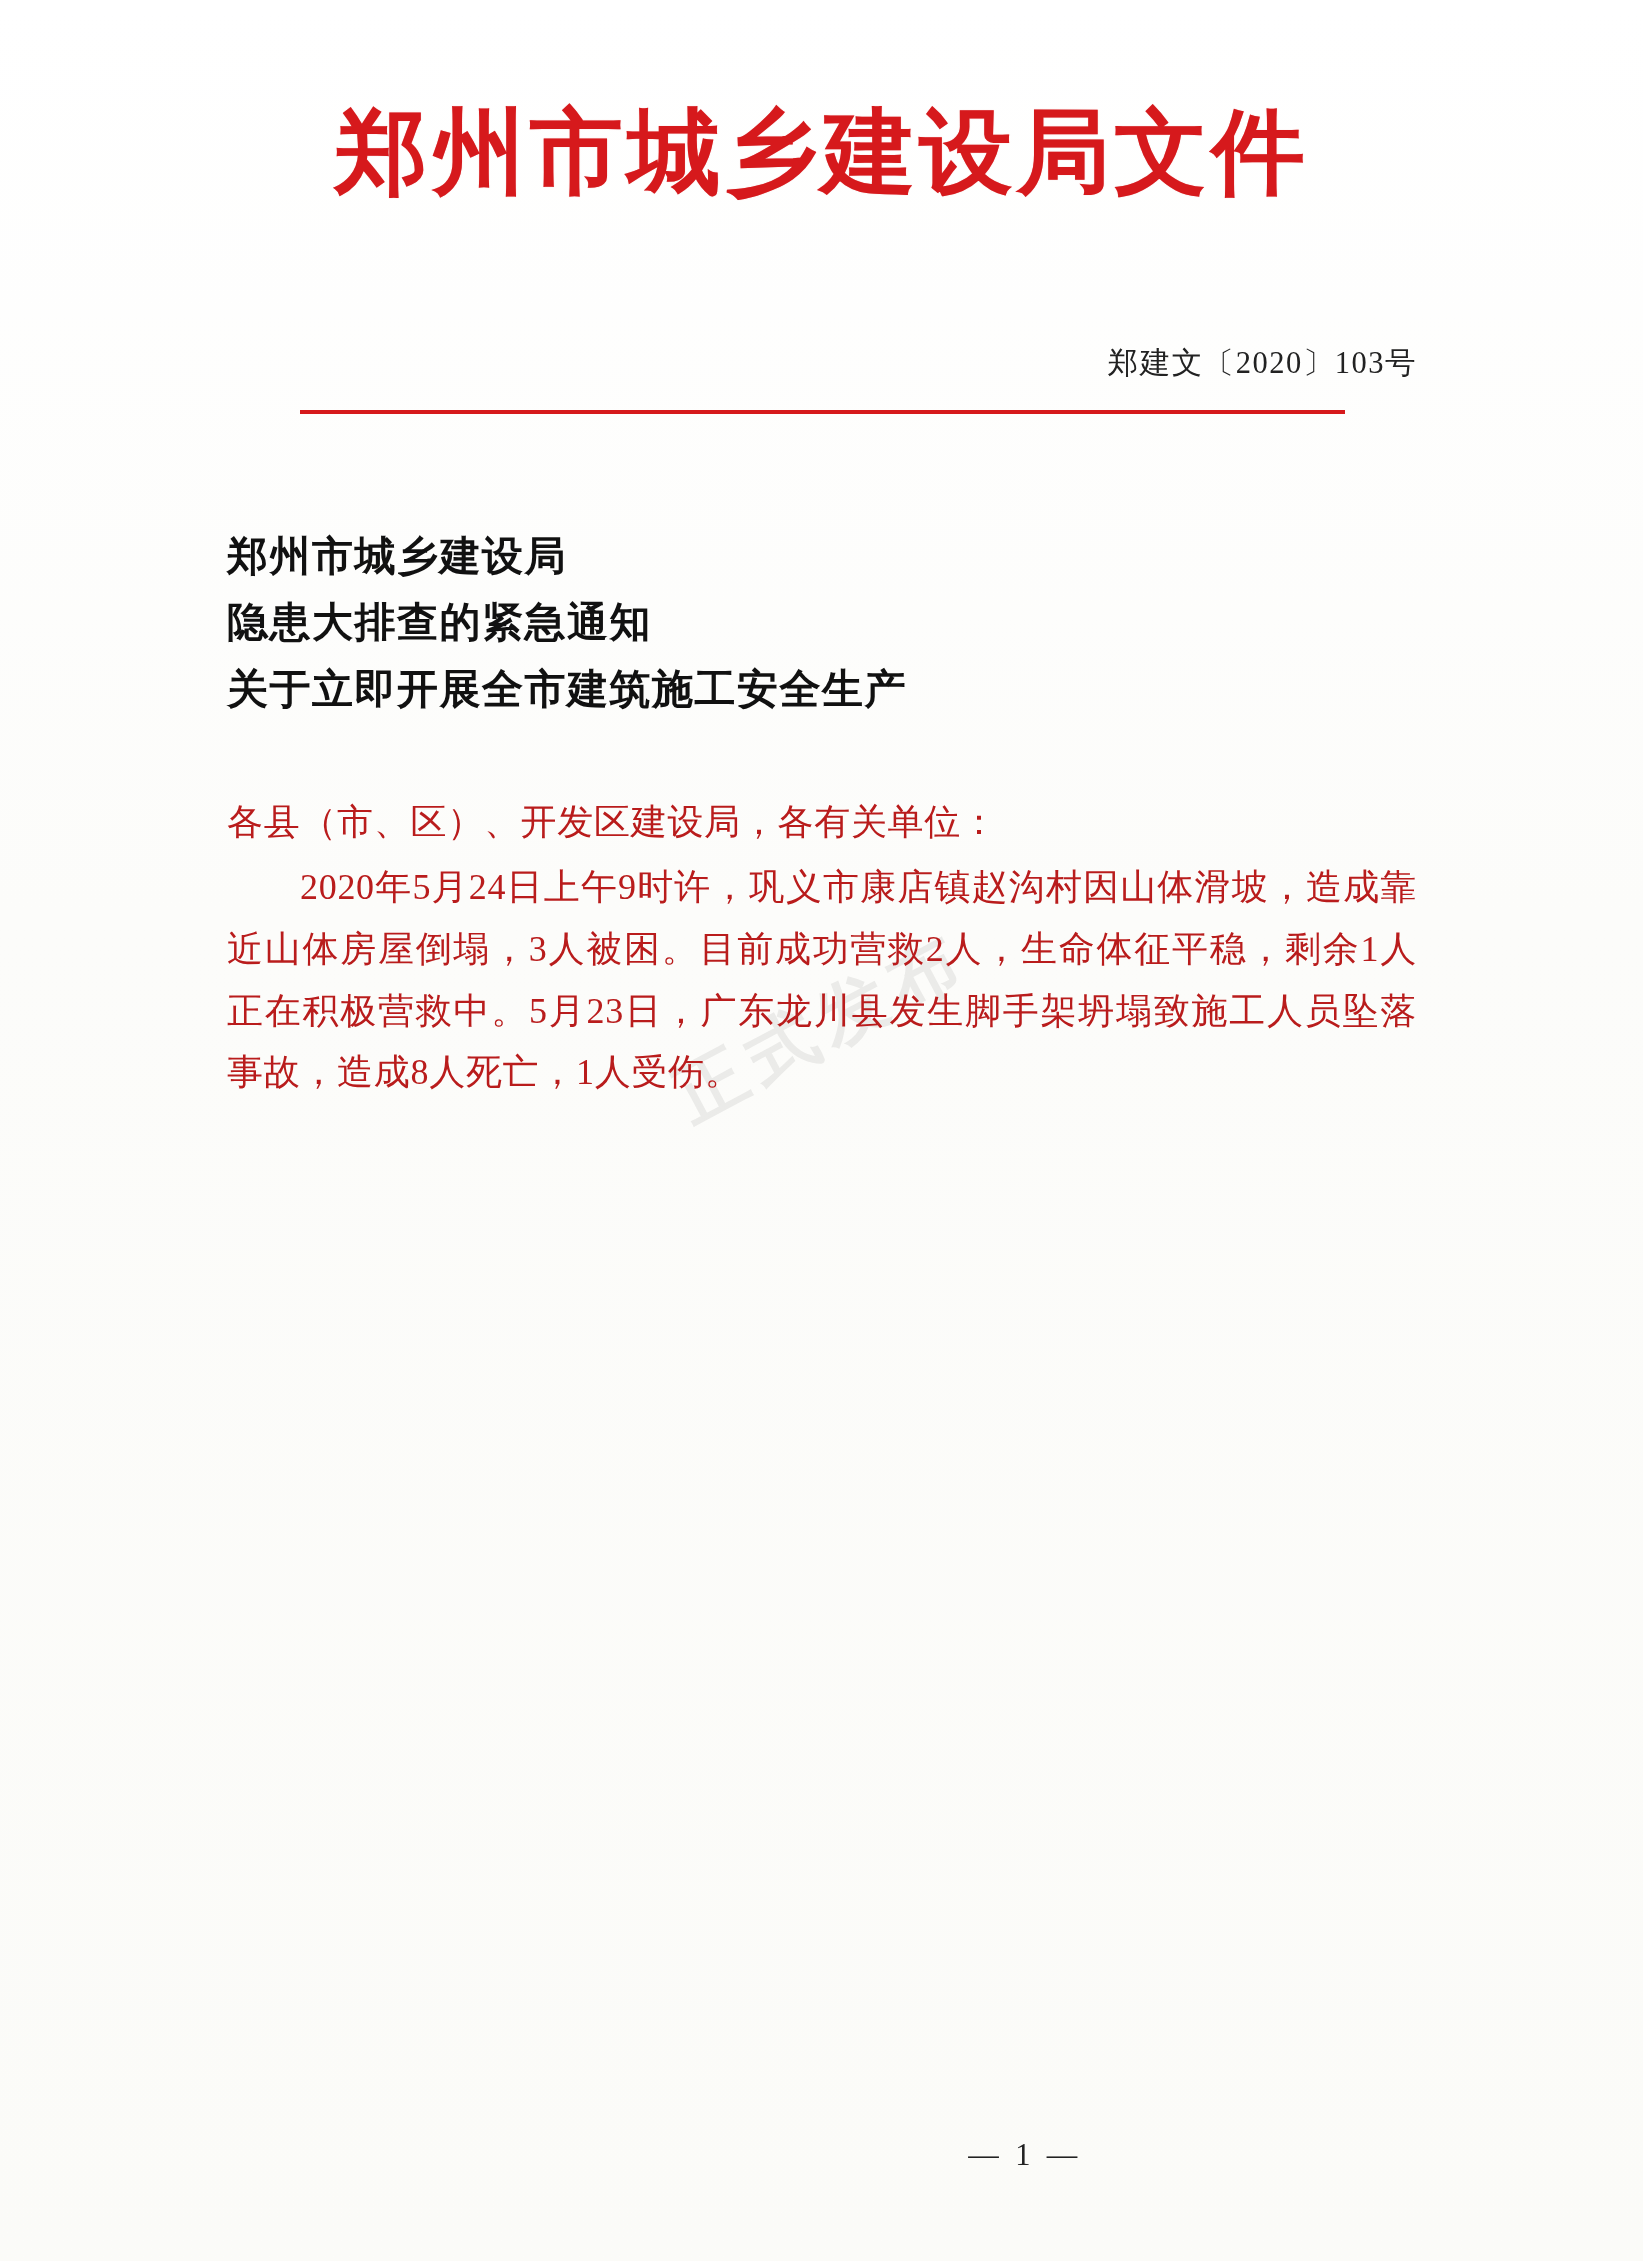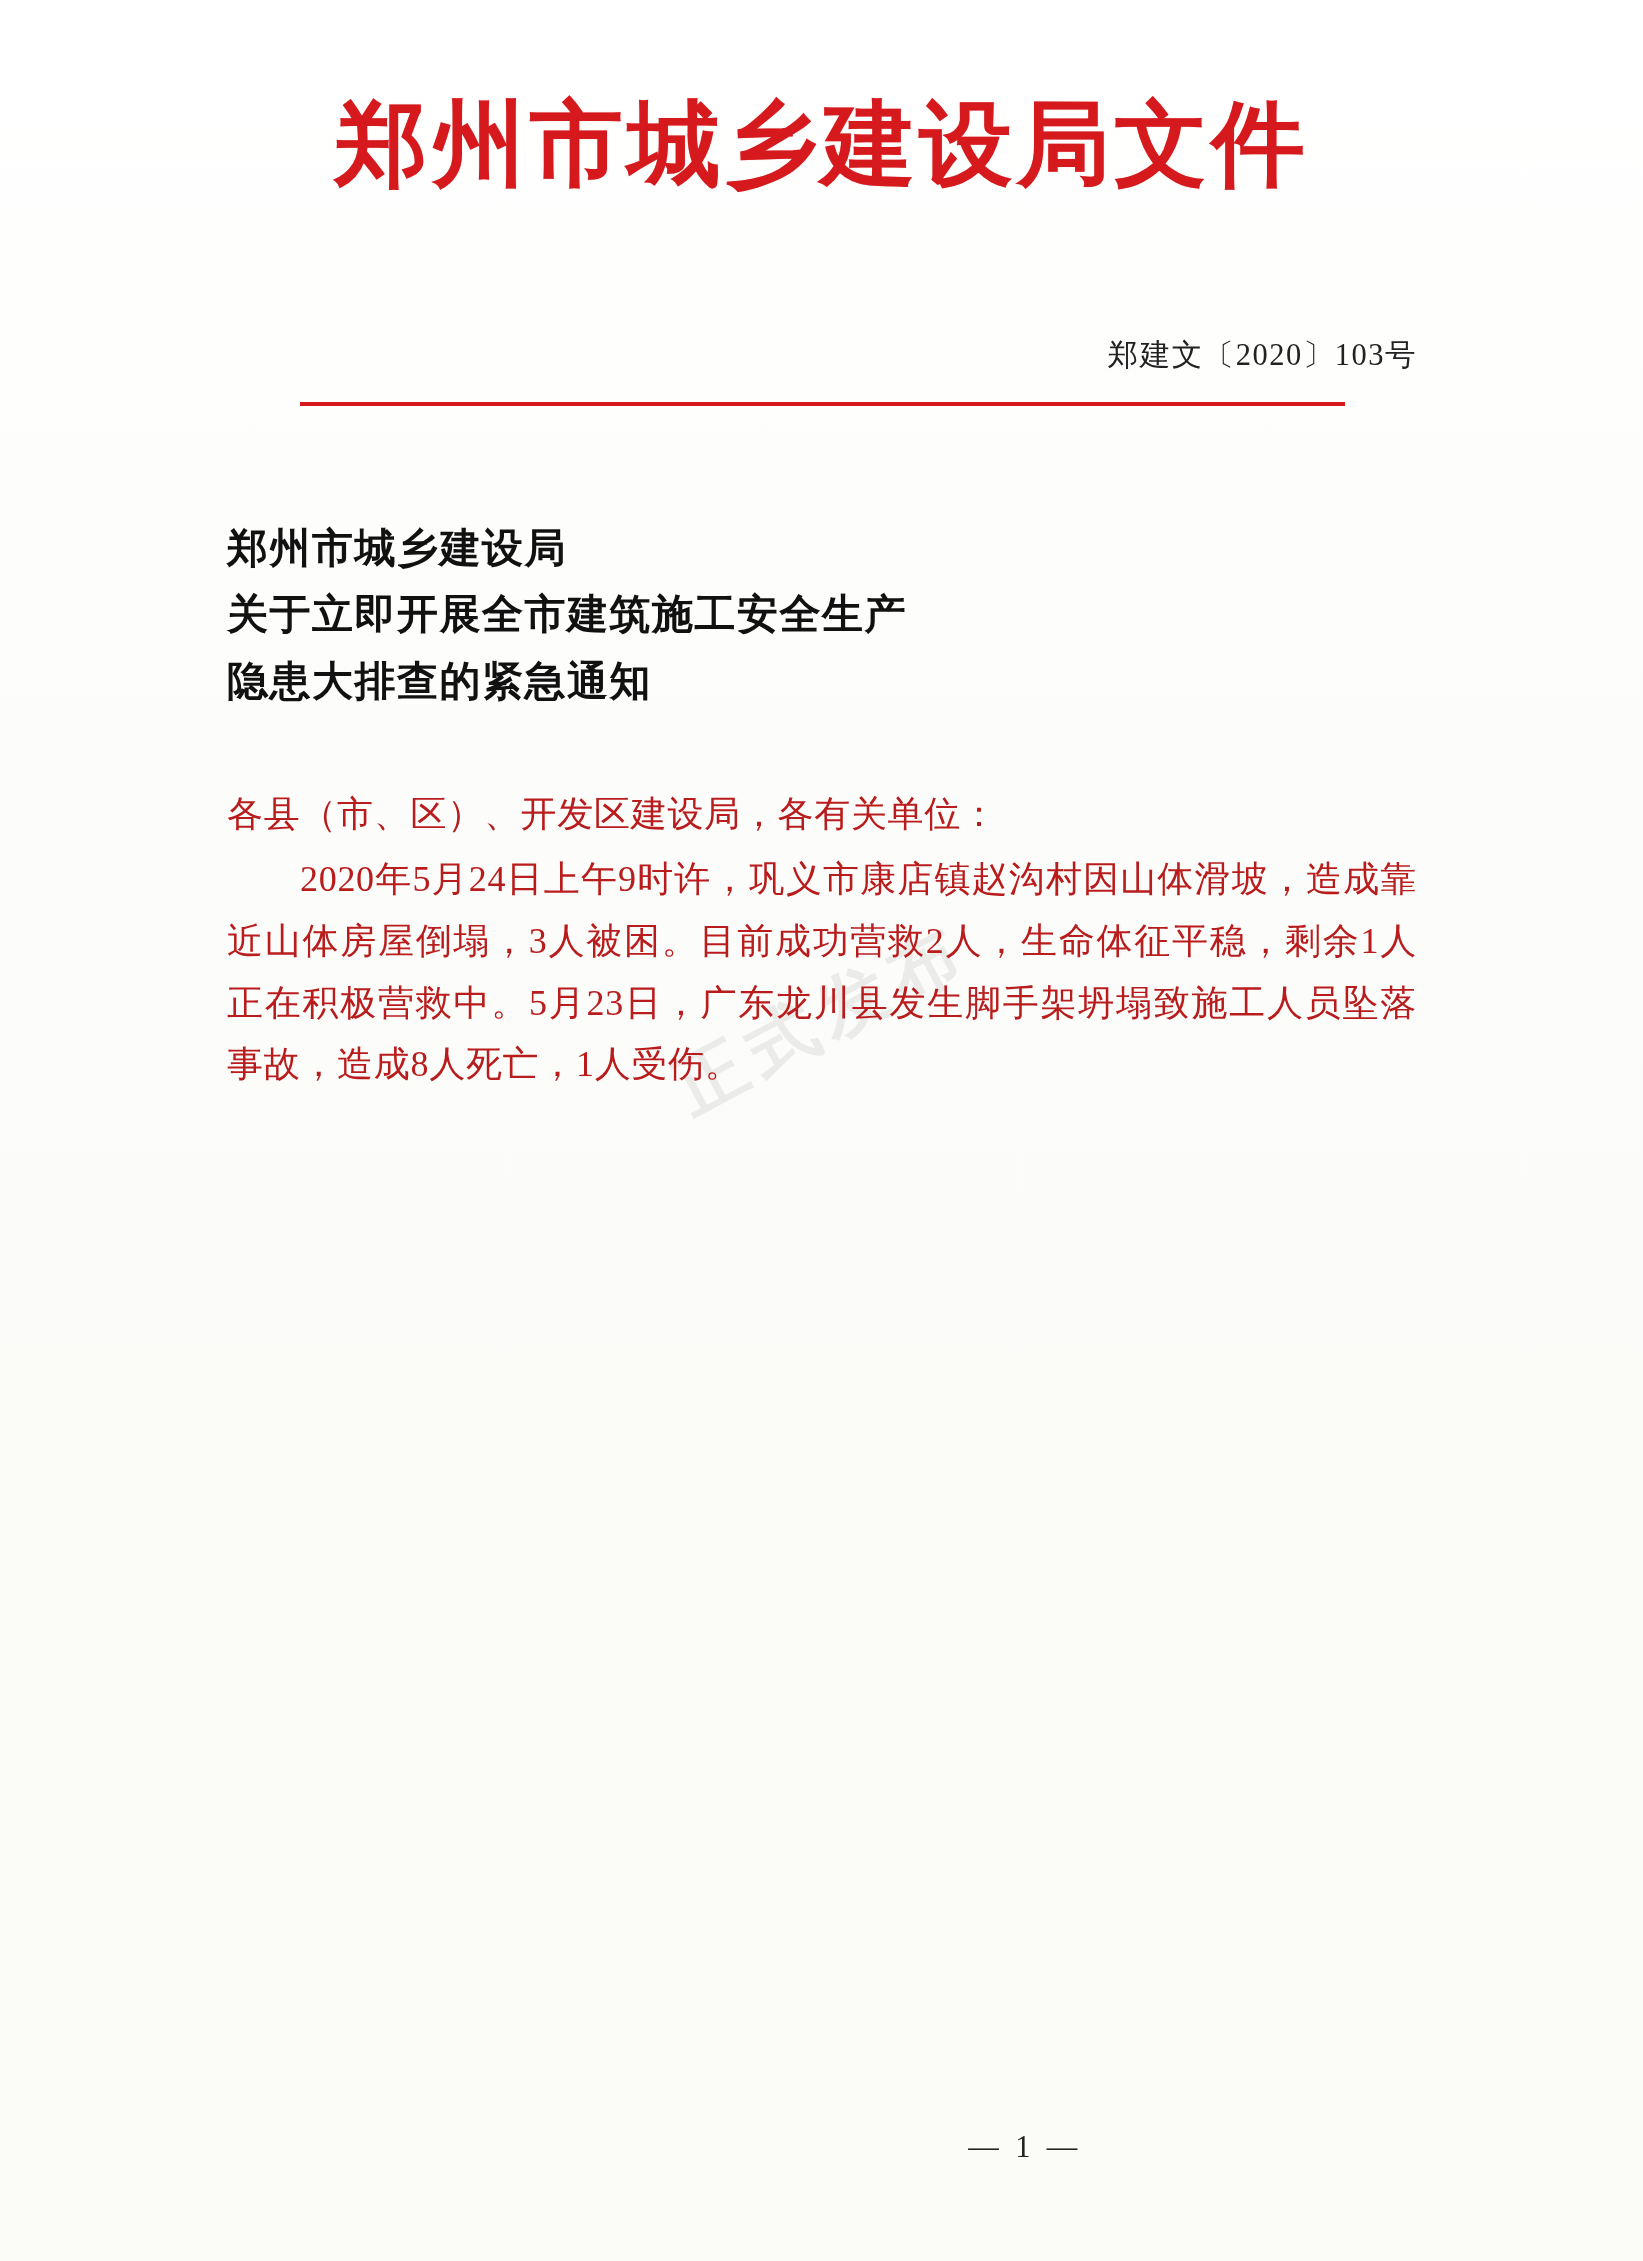--- a/index.html
+++ b/index.html
@@ -25,21 +25,21 @@
   .page::before {
     content: "";
     position: absolute;
     inset: 0;
     background: linear-gradient(180deg, #ffffff 0%, #fcfcfa 40%, #fbfbf8 100%);
     pointer-events: none;
   }
   .content {
     position: relative;
     width: 1190px;
-    margin: 0 auto;
+    margin: 8px auto;
     padding-top: 92px;
   }
   .doc-title {
     text-align: center;
     color: #d6191c;
     font-family: "DejaVu Serif", "Liberation Serif", serif;
     font-weight: bold;
     font-size: 93px;
     letter-spacing: 4.4px;
     line-height: 1.12;
@@ -121,22 +121,22 @@
   <div class="content">
 
     <div class="doc-title">郑州市城乡建设局文件</div>
 
     <div class="doc-number">郑建文〔2020〕103号</div>
 
     <div class="red-rule"></div>
 
     <div class="subject">
       <div>郑州市城乡建设局</div>
+      <div>隐患大排查的紧急通知</div>
       <div>关于立即开展全市建筑施工安全生产</div>
-      <div>隐患大排查的紧急通知</div>
     </div>
 
     <div class="body-text">
       <p>各县（市、区）、开发区建设局，各有关单位：</p>
       <p class="indent">2020年5月24日上午9时许，巩义市康店镇赵沟村因山体滑坡，造成靠近山体房屋倒塌，3人被困。目前成功营救2人，生命体征平稳，剩余1人正在积极营救中。5月23日，广东龙川县发生脚手架坍塌致施工人员坠落事故，造成8人死亡，1人受伤。</p>
     </div>
 
   </div>
 
   <div class="page-number">— 1 —</div>

